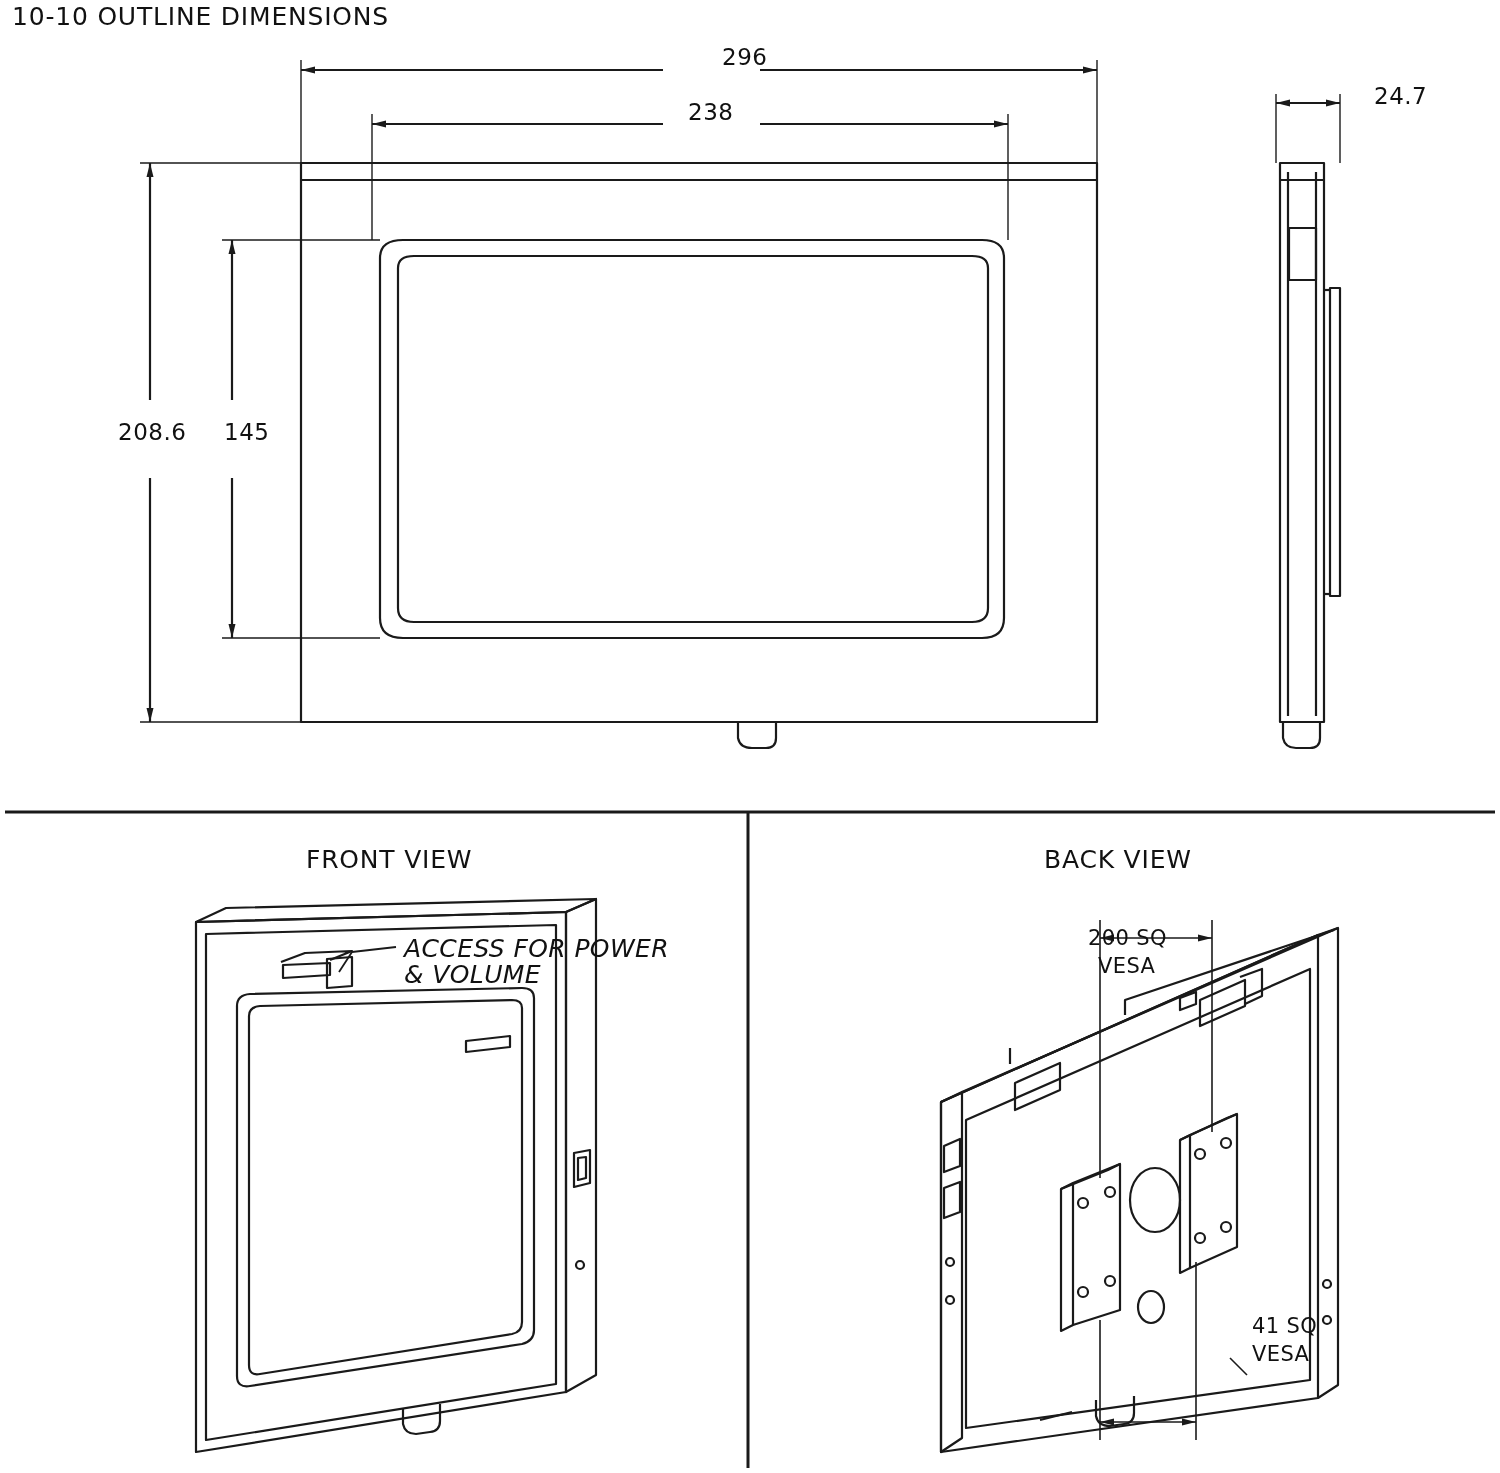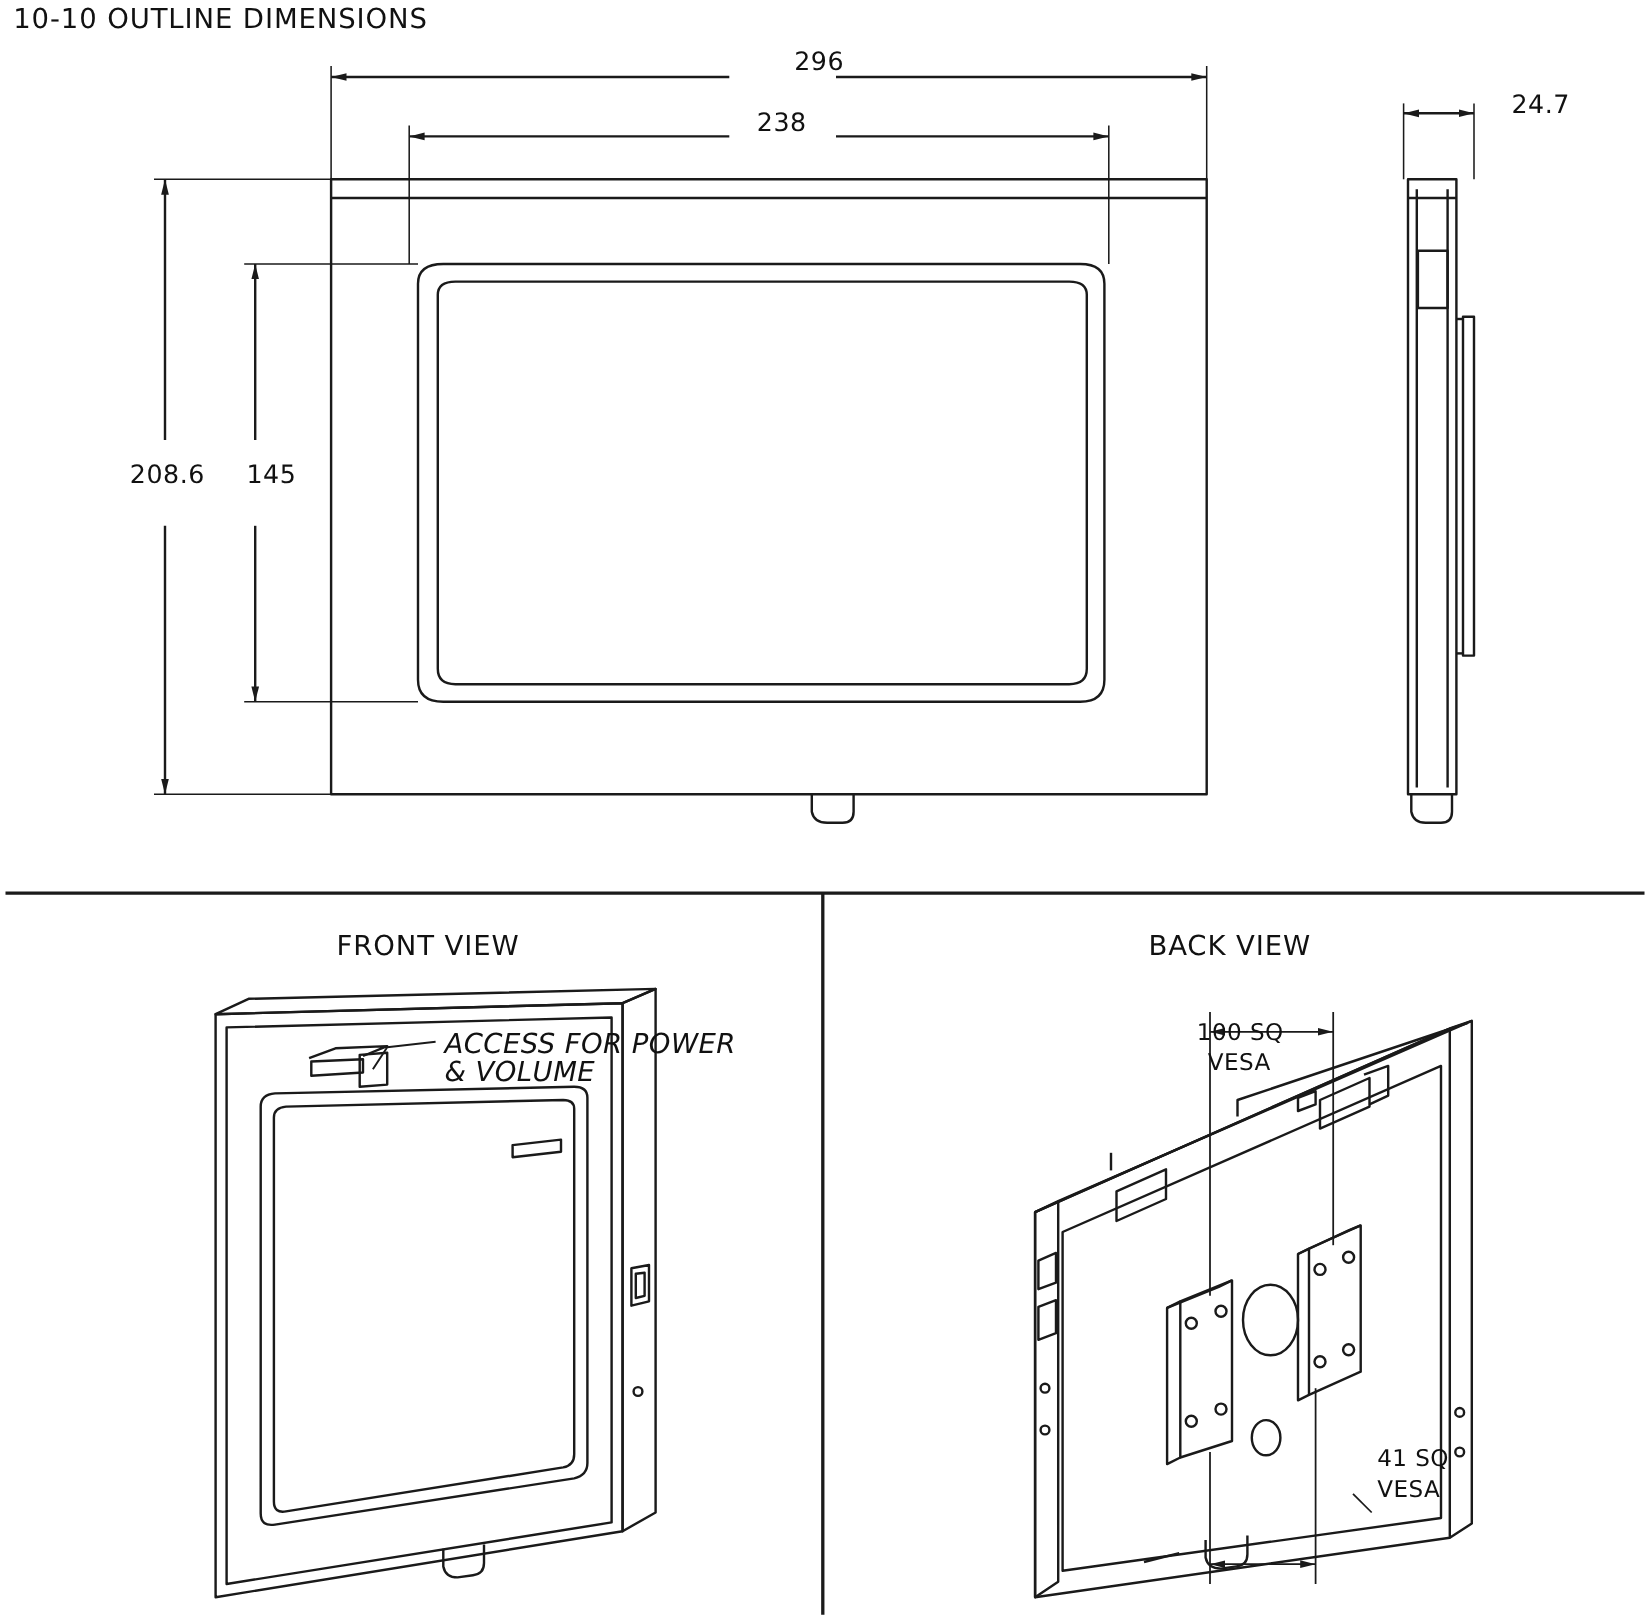--- a/index.html
+++ b/index.html
@@ -232,19 +232,19 @@
   <div class="lbl dim" style="left:118px; top:419px;">208.6</div>
   <div class="lbl dim" style="left:224px; top:419px;">145</div>
   <div class="lbl dim" style="left:1374px; top:83px;">24.7</div>
 
   <div class="lbl view-title" style="left:306px; top:845px;text-align:center;">FRONT VIEW</div>
   <div class="lbl view-title" style="left:1044px; top:845px;">BACK VIEW</div>
 
   <div class="lbl note" style="left:404px; top:936px;">ACCESS FOR POWER</div>
   <div class="lbl note" style="left:404px; top:962px;">&amp; VOLUME</div>
 
-  <div class="lbl vesa" style="left:1088px; top:925px;">100 SQ</div>
+  <div class="lbl vesa" style="left:1088px; top:925px;">200 SQ</div>
   <div class="lbl vesa" style="left:1098px; top:953px;">VESA</div>
 
   <div class="lbl vesa" style="left:1252px; top:1313px;">41 SQ</div>
   <div class="lbl vesa" style="left:1252px; top:1341px;">VESA</div>
 
 </div>
 
 </body></html>

